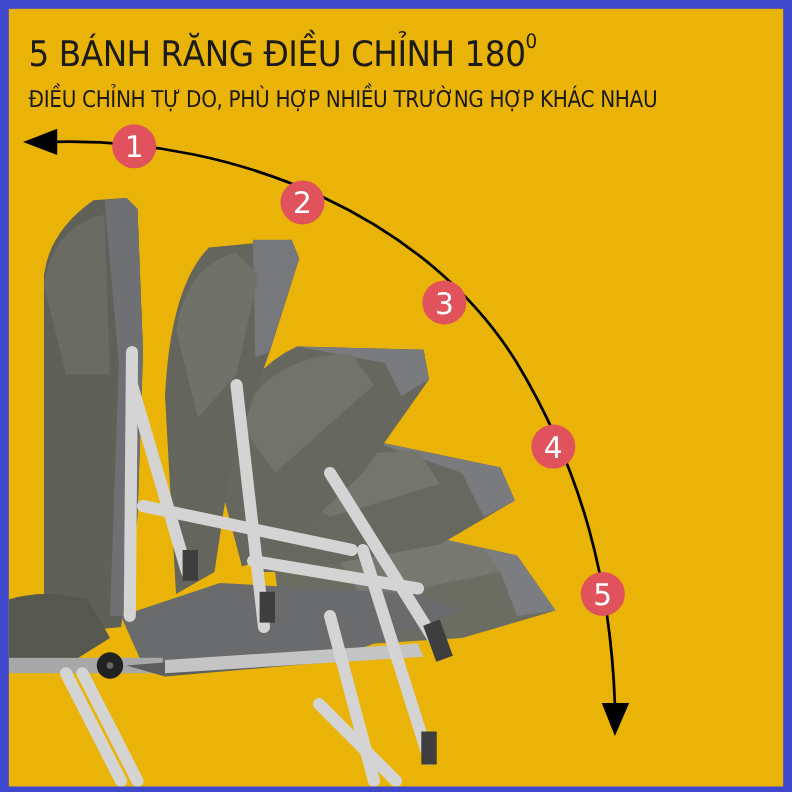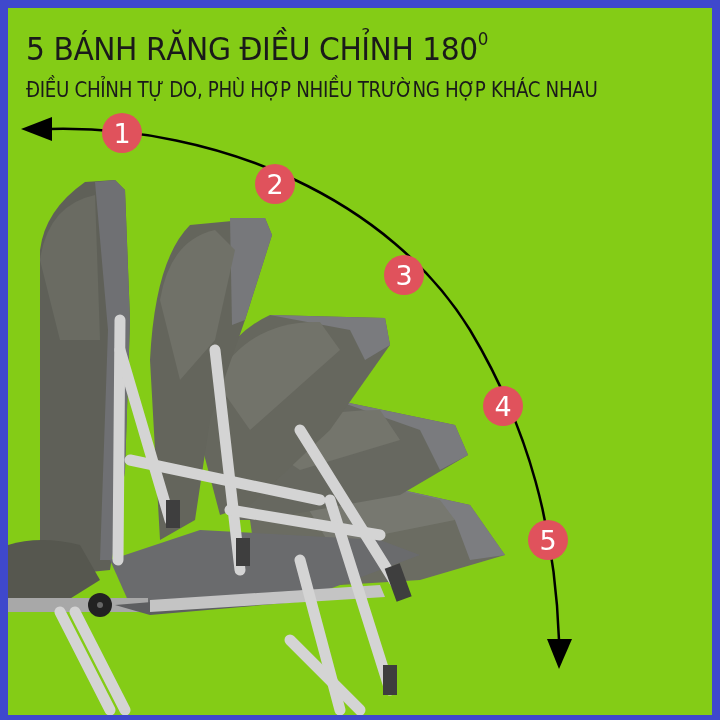--- a/index.html
+++ b/index.html
@@ -1,17 +1,17 @@
 <!DOCTYPE html>
 <html><head>
 <meta charset="utf-8">
 <style>
   html, body { margin:0; padding:0; }
   body { width:720px; height:720px; overflow:hidden; background:#3f48cc; font-family:"DejaVu Sans", sans-serif; }
-  .frame { position:absolute; left:8px; top:8px; width:704px; height:707px; background:#84cc16; overflow:hidden; }
+  .frame { position:absolute; left:8px; top:8px; width:704px; height:707px; background:#eab308; overflow:hidden; }
   .title { position:absolute; left:18px; top:22px; font-family:"DejaVu Sans", sans-serif; font-size:32px; color:#1a1a1a; letter-spacing:-0.5px; white-space:nowrap; font-weight:normal; transform:scaleX(0.93); transform-origin:left top; }
   .title sup { font-size:18px; vertical-align:top; position:relative; top:-2px; }
   .subtitle { position:absolute; left:18px; top:70px; font-family:"DejaVu Sans", sans-serif; font-size:21px; color:#1a1a1a; white-space:nowrap; letter-spacing:-0.4px; transform:scaleX(0.87); transform-origin:left top; }
   svg.overlay { position:absolute; left:0; top:0; }
   .badge-text { font-family:"DejaVu Sans", sans-serif; font-size:27px; fill:#ffffff; }
 </style>
 </head>
 <body>
 
 <div class="frame">

